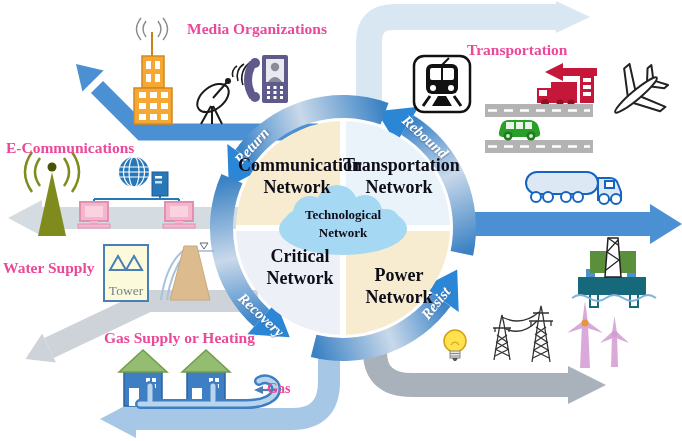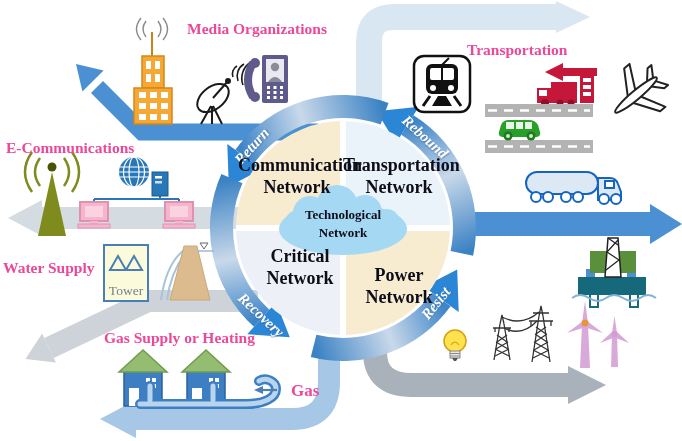--- a/index.html
+++ b/index.html
@@ -342,21 +342,21 @@
     <polygon points="616,331 613,337 629,343"></polygon>
     <circle cx="614.5" cy="334" r="3" fill="#cf9fcf"></circle>
   </g>
 </svg>
 
 <div class="lbl" style="left:187px;top:20px">Media Organizations</div>
 <div class="lbl" style="left:467px;top:41px">Transportation</div>
 <div class="lbl" style="left:6px;top:139px">E-Communications</div>
 <div class="lbl" style="left:3px;top:259px">Water Supply</div>
 <div class="lbl" style="left:104px;top:329px">Gas Supply or Heating</div>
-<div class="lbl" style="left:291px;top:381px;font-size:17px">Gas</div>
+<div class="lbl" style="left:267px;top:381px;font-size:14px">Gas</div>
 
 <div class="qlbl" style="left:238px;top:155px;width:118px">
   <div>Communication</div>
   <div>Network</div>
 </div>
 <div class="qlbl" style="left:343px;top:155px;width:112px">
   <div>Transportation</div>
   <div>Network</div>
 </div>
 <div class="qlbl" style="left:244px;top:246px;width:112px">

